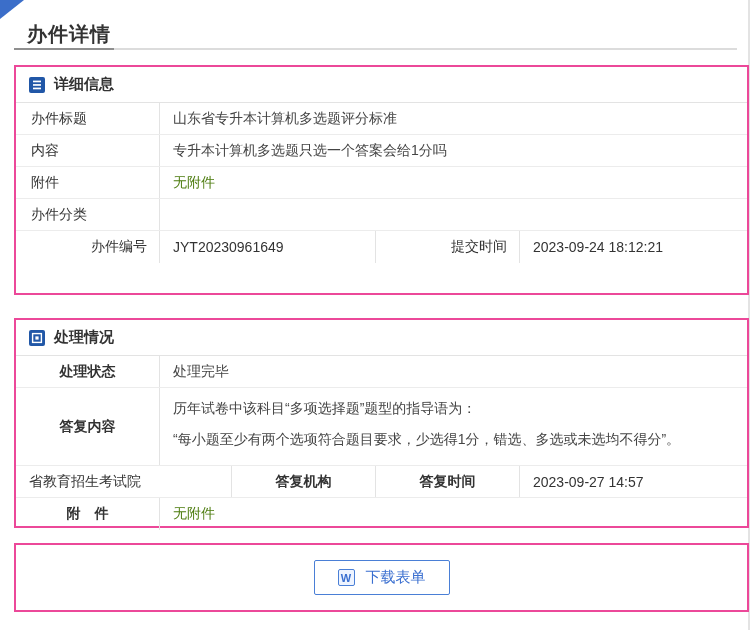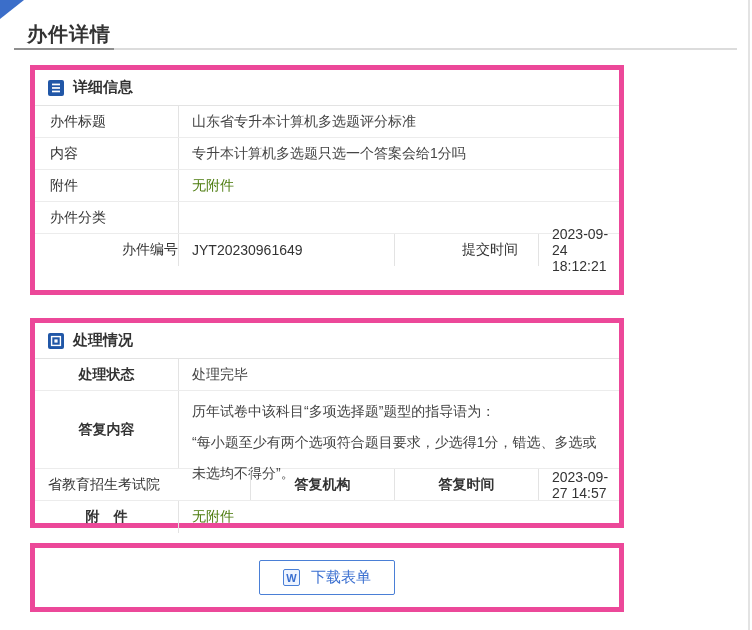--- a/index.html
+++ b/index.html
@@ -29,22 +29,22 @@
   }
   .title-rule {
     position: absolute; left: 14px; top: 48px;
     width: 723px; height: 2px; background: #dcdcdc;
   }
   .title-rule-dark {
     position: absolute; left: 0; top: 0;
     width: 100px; height: 2px; background: #8f8f8f;
   }
   .box {
-    position: absolute; left: 30px; width: 594px;
-    background: #fff; border: 5px solid #ec4899;
+    position: absolute; left: 14px; width: 735px;
+    background: #fff; border: 2px solid #ec4899;
   }
   #detail-box  { top: 65px;  height: 230px; }
   #process-box { top: 318px; height: 210px; }
   #footer-box  { top: 543px; height: 69px; display: flex; align-items: center; justify-content: center; }
 
   .sec-header {
     display: flex; align-items: center; gap: 9px;
     height: 36px; padding-left: 13px;
     border-bottom: 1px solid #e3e3e3;
     font-weight: bold; font-size: 15px; color: #333;
@@ -59,23 +59,23 @@
   .row:last-child { border-bottom: none; }
   .cell { display: flex; align-items: center; }
   .label-cell {
     width: 144px; flex: none; padding-left: 15px;
     border-right: 1px solid #e3e3e3; color: #333;
   }
   .value-cell { flex: 1; padding-left: 13px; color: #444; }
   .muted { color: #4d7c0f; text-align: right; }
 
   
-  .c1 { width: 144px; flex: none; justify-content: flex-end; border-right: 1px solid #e3e3e3; }
+  .c1 { width: 144px; flex: none; justify-content: flex-end; padding-right: 12px; border-right: 1px solid #e3e3e3; }
   .c2 { width: 216px; flex: none; padding-left: 13px; border-right: 1px solid #e3e3e3; }
-  .c3 { width: 144px; flex: none; justify-content: flex-end; padding-right: 20px; border-right: 1px solid #e3e3e3; }
+  .c3 { width: 144px; flex: none; justify-content: flex-end; padding-right: 12px; border-right: 1px solid #e3e3e3; }
   .c4 { flex: 1; padding-left: 13px; }
 
   
   .p-label { font-weight: bold; justify-content: center; padding: 0; }
   .p-center { font-weight: bold; justify-content: center; padding: 0; }
   .reply-row { height: 78px; }
   .reply-value { display: block; padding: 5px 20px 0 13px; line-height: 31px; color: #444; }
 
   .dl-button {
     display: flex; align-items: center; gap: 11px;

